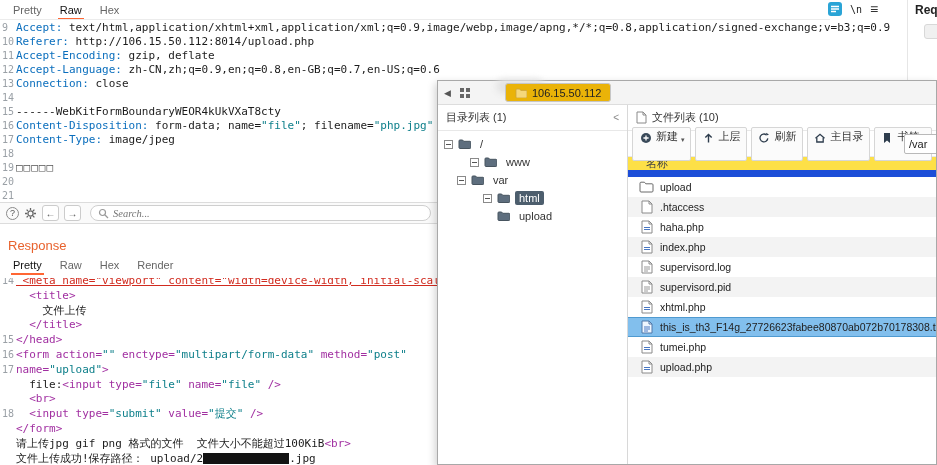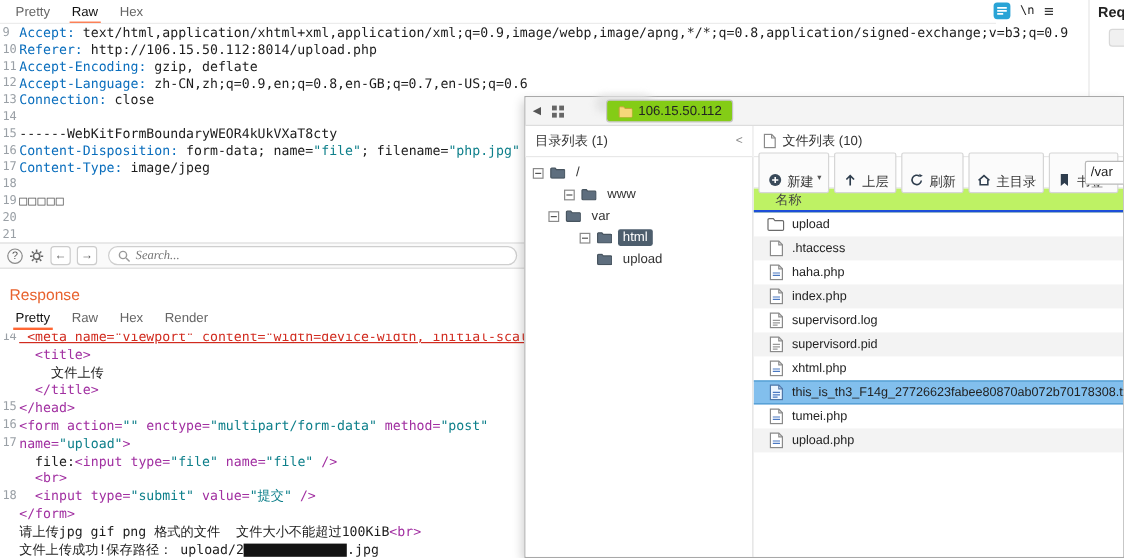--- a/index.html
+++ b/index.html
@@ -48,39 +48,39 @@
   .resp-code{position:relative;margin-top:3px;width:437px;height:195px;overflow:hidden}
   .resp-code .code-line{height:14.8px;line-height:14.8px}
   .resp-code .code-line:first-child{margin-top:-4px}
 
   
   .fm-window{position:absolute;left:437px;top:80px;width:500px;height:385px;background:#fff;border:1px solid #a8a8a8;box-shadow:-2px 3px 8px rgba(0,0,0,.18);z-index:5;display:flex;flex-direction:column}
   .fm-topbar{height:24px;background:#f4f4f4;border-bottom:1px solid #ddd;display:flex;align-items:center;padding:0 6px;position:relative;flex:0 0 24px}
   .fm-nav{font-size:9px;color:#555;margin-right:8px}
   .grid-icon{display:inline-flex;margin-right:8px}
   .smudge{position:absolute;left:58px;top:-2px;width:48px;height:15px;background:#e3e3e3;filter:blur(3px);border-radius:8px}
-  .fm-address{height:19px;background:#84cc16;border:1px solid #c6c6c6;border-radius:3px;display:flex;align-items:center;gap:5px;padding:0 9px;font-size:11px;color:#222;margin-left:26px;position:relative;z-index:1}
+  .fm-address{height:19px;background:#eab308;border:1px solid #c6c6c6;border-radius:3px;display:flex;align-items:center;gap:5px;padding:0 9px;font-size:11px;color:#222;margin-left:26px;position:relative;z-index:1}
 
   .fm-body{flex:1;display:flex;min-height:0}
   .dir-panel{width:190px;flex:0 0 190px;border-right:1px solid #d8d8d8;display:flex;flex-direction:column;background:#fff}
   .panel-header{height:26px;flex:0 0 26px;display:flex;align-items:center;gap:5px;padding:0 8px;font-size:11px;color:#333;border-bottom:1px solid #e8e8e8;background:#fff}
   .collapse-btn{margin-left:auto;color:#888;font-size:10px}
   .tree{padding-top:4px}
   .tree-item{height:18px;display:flex;align-items:center;gap:4px;font-size:11px;color:#333}
   .expander{width:9px;height:9px;flex:0 0 9px;border:1px solid #8a8a8a;background:#fff;position:relative}
   .expander::after{content:"";position:absolute;left:1px;right:1px;top:3px;height:1px;background:#555}
   .tree-label{padding:1px 4px;border-radius:2px}
   .tree-item.selected .tree-label{background:#4d5e6d;color:#fff}
 
   .file-panel{flex:1;min-width:0;display:flex;flex-direction:column;overflow:hidden;background:#fff}
   .fm-toolbar{height:26px;flex:0 0 26px;display:flex;align-items:center;gap:4px;padding:0 4px;border-bottom:1px solid #e8e8e8;position:relative}
-  .fm-btn{display:inline-flex;align-items:flex-start;gap:3px;height:20px;padding:16px 5px;font-size:11px;color:#333;background:#fbfbfb;border:1px solid #d6d6d6;border-radius:2px;white-space:nowrap}
+  .fm-btn{display:inline-flex;align-items:flex-end;gap:3px;height:20px;padding:16px 5px;font-size:11px;color:#333;background:#fbfbfb;border:1px solid #d6d6d6;border-radius:2px;white-space:nowrap}
   .caret{font-size:7px;color:#555}
   .path-input{position:absolute;left:276px;top:3px;width:90px;height:20px;border:1px solid #b9b9b9;border-radius:2px;font-size:11px;padding:0 4px;color:#222;font-family:"Liberation Sans",sans-serif}
-  .col-header{height:20px;flex:0 0 20px;display:flex;align-items:center;padding-left:18px;font-size:11px;color:#444;background:#bef264;border-bottom:2px solid #1d4ed8}
+  .col-header{height:20px;flex:0 0 20px;display:flex;align-items:center;padding-left:18px;font-size:11px;color:#444;background:#fde047;border-bottom:7px solid #1d4ed8}
   .file-row{height:20px;display:flex;align-items:center;gap:6px;padding-left:11px;font-size:10.5px;color:#222;white-space:nowrap}
   .file-row.alt{background:#f3f3f3}
   .file-row.selected{background:#82bfed;border-top:1px solid #4f9ad0;border-bottom:1px solid #4f9ad0}
   .ficon{display:inline-flex;flex:0 0 15px;justify-content:center}
 </style>
 </head>
 <body>
 
 <div id="stage">
 

